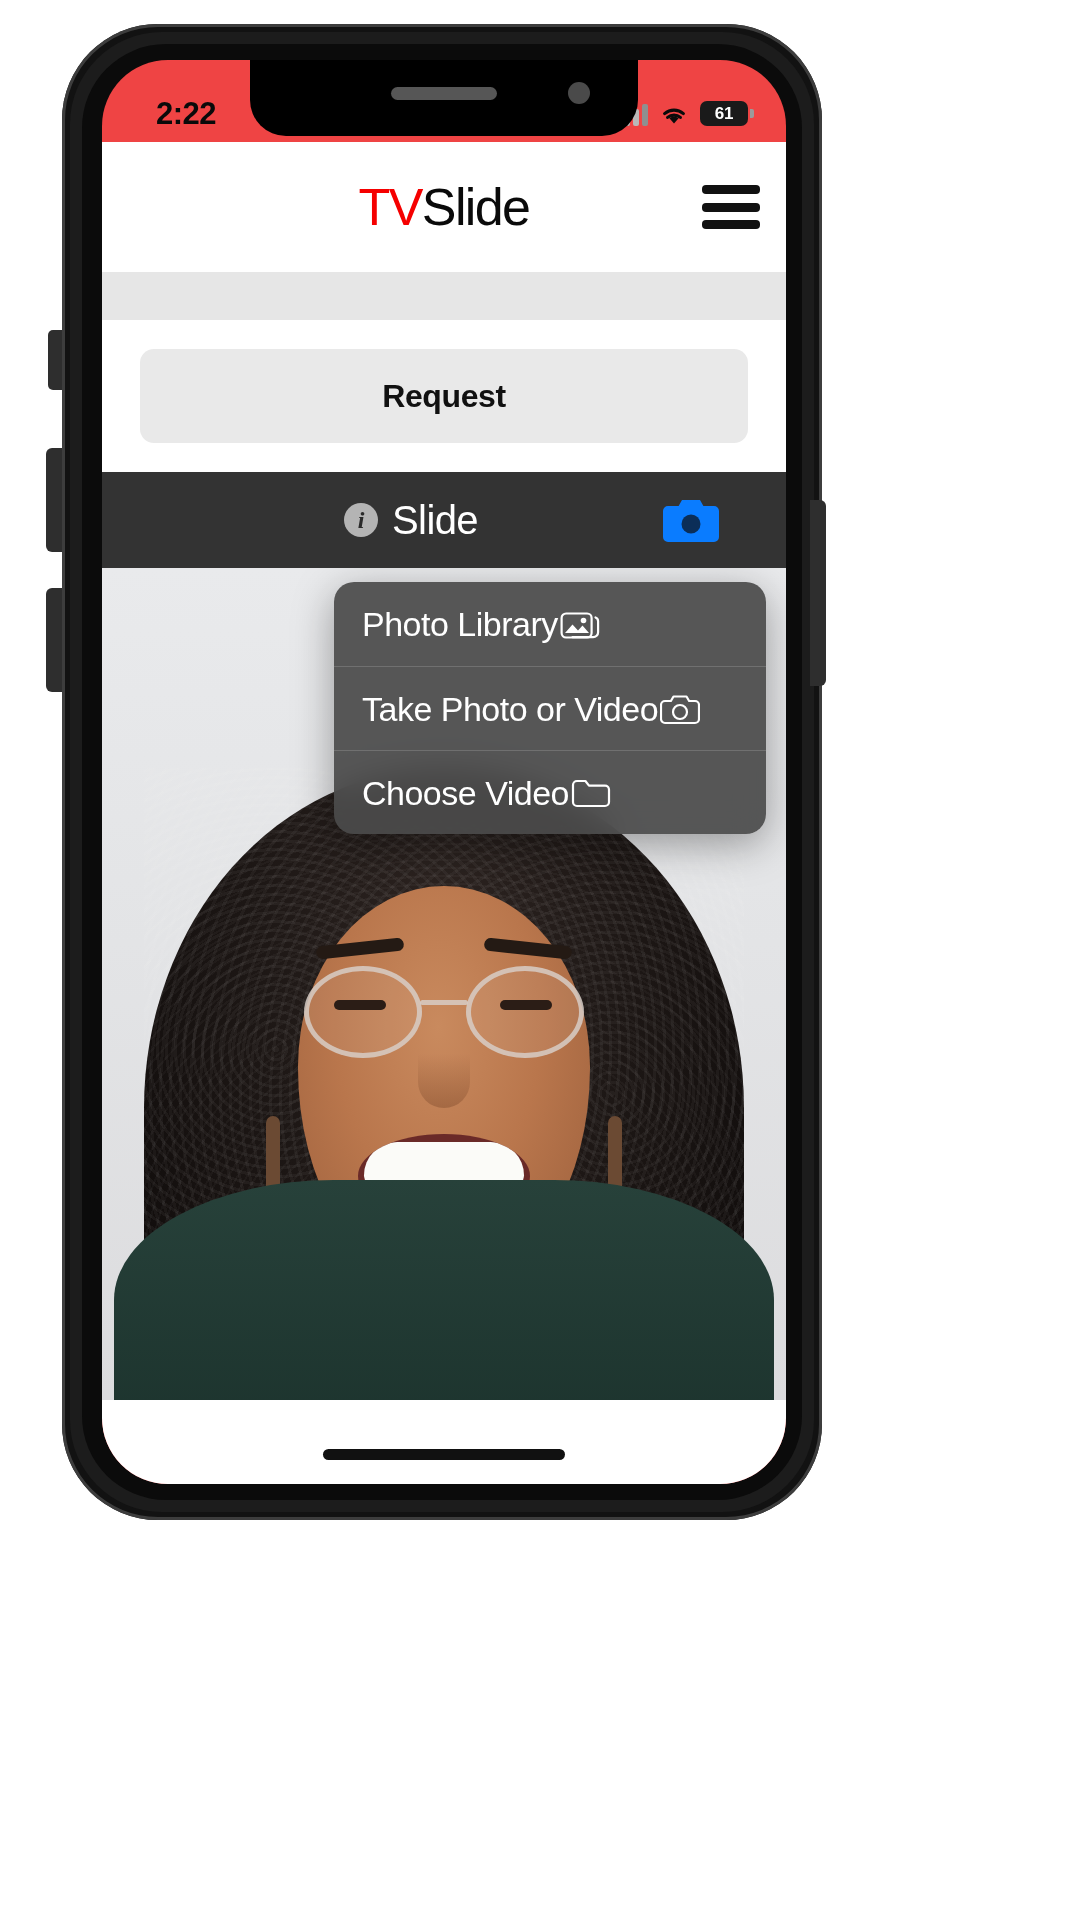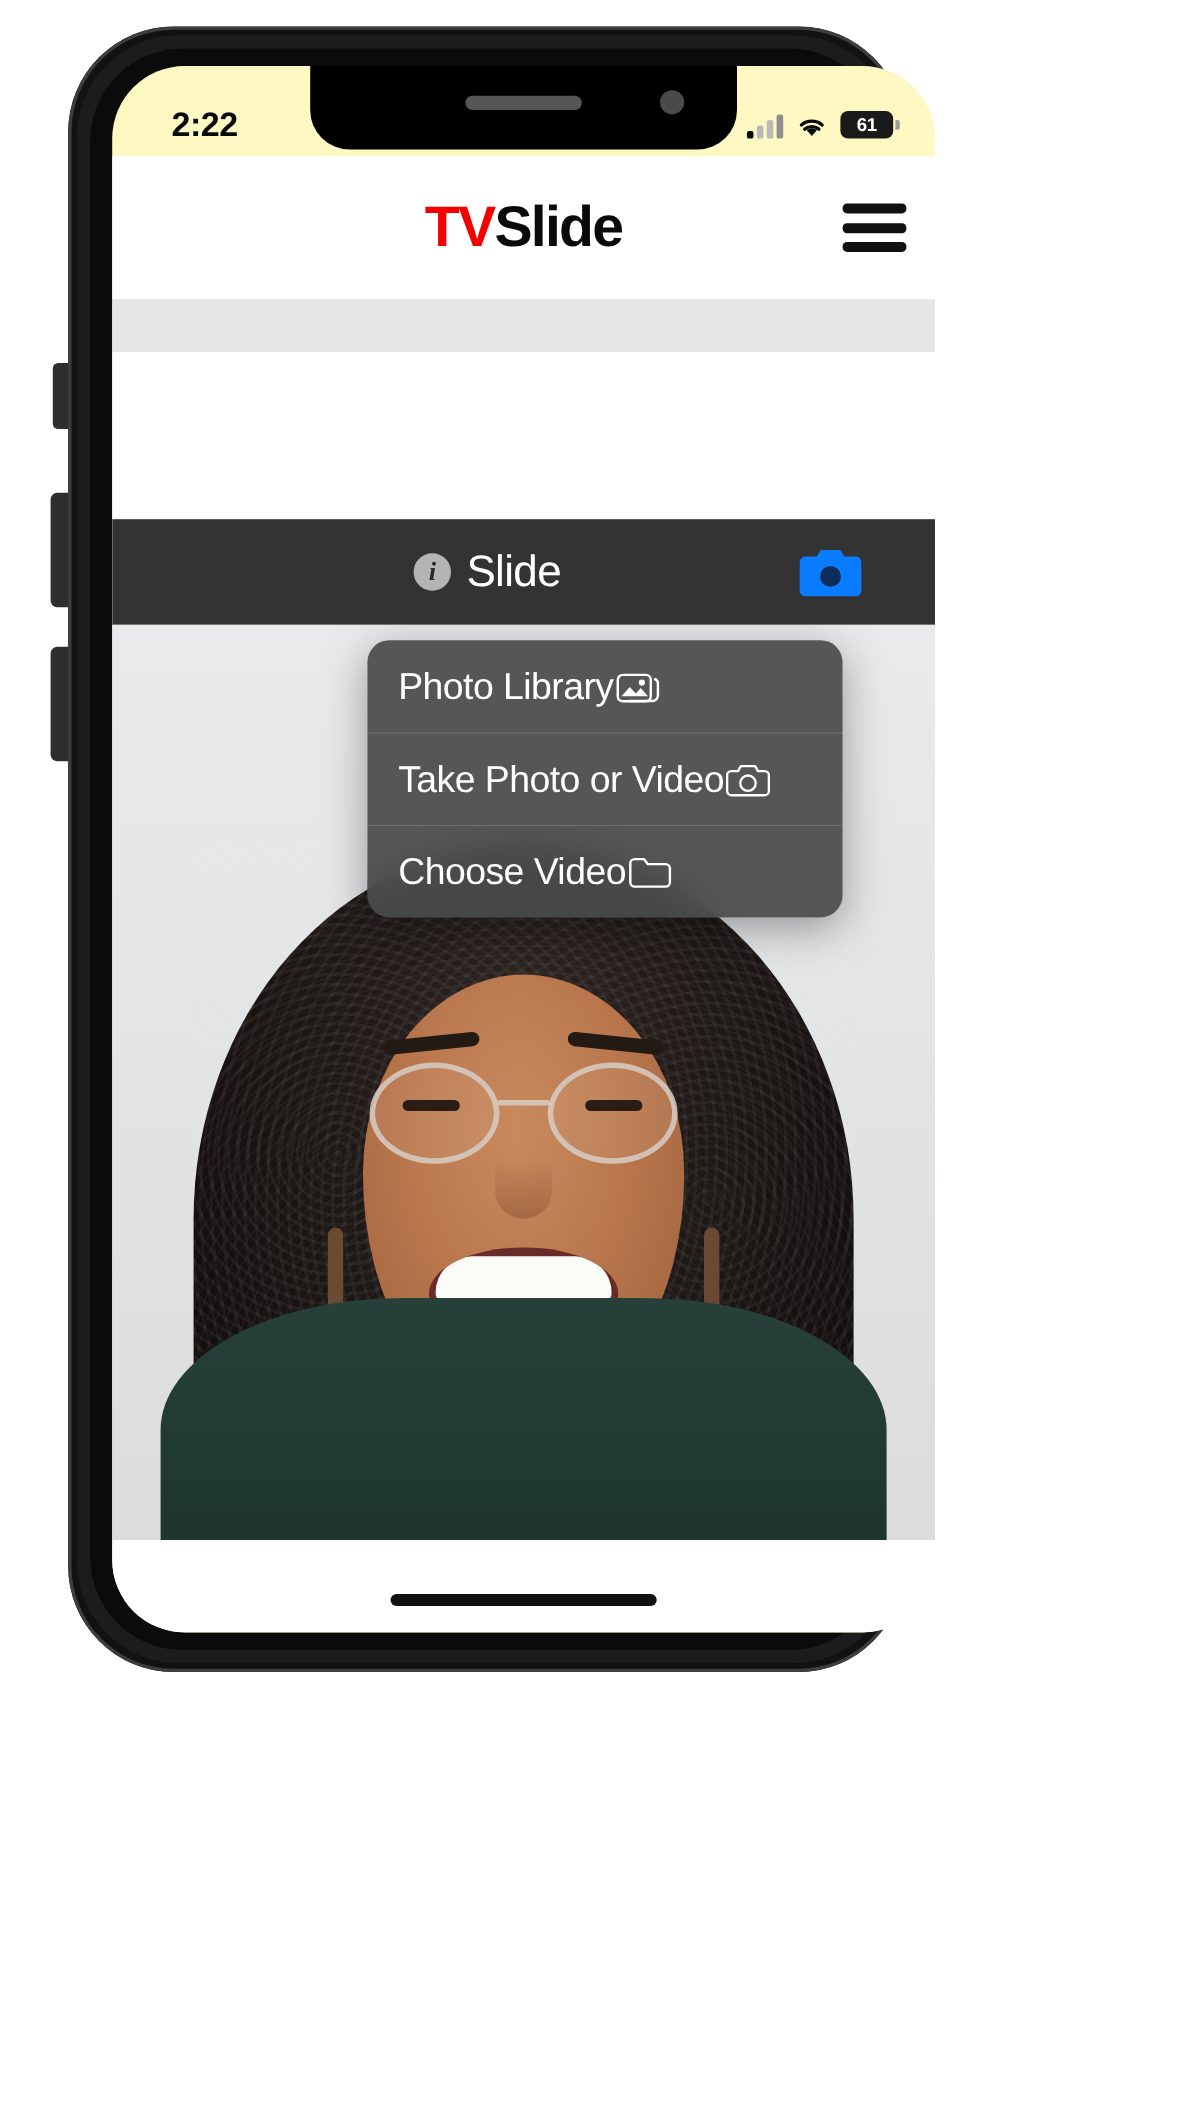--- a/index.html
+++ b/index.html
@@ -40,22 +40,22 @@
   .side-btn { position: absolute; background: #2e2e2e; border-radius: 4px; }
   #btn-mute   { left: 48px; top: 330px;  width: 14px; height: 60px;  border-radius: 5px 0 0 5px; }
   #btn-volup  { left: 46px; top: 448px;  width: 16px; height: 104px; border-radius: 6px 0 0 6px; }
   #btn-voldn  { left: 46px; top: 588px;  width: 16px; height: 104px; border-radius: 6px 0 0 6px; }
   #btn-power  { right: 254px; top: 500px; width: 16px; height: 186px; border-radius: 0 6px 6px 0; }
 
   
   #screen {
     position: absolute;
     left: 102px; top: 60px;
-    width: 748px; height: 1424px;
-    background: #fef9c3;
+    width: 684px; height: 1424px;
+    background: #ef4444;
     border-radius: 66px;
     overflow: hidden;
   }
 
   
   #notch {
     position: absolute;
     left: 50%; transform: translateX(-50%);
     top: 0;
     width: 388px; height: 76px;
@@ -111,21 +111,21 @@
   }
 
   
   #app-header {
     position: absolute; left: 0; top: 82px;
     width: 100%; height: 130px;
     background: #ffffff;
     display: flex; align-items: center; justify-content: center;
   }
   #brand {
-    font-size: 52px; font-weight: 700; letter-spacing: -1.6px;
+    font-size: 52px; font-weight: 400; letter-spacing: -1.6px;
     line-height: 1; white-space: nowrap;
   }
   #brand-tv { color: #f50000; }
   #brand-slide { color: #0a0a0a; }
   #hamburger {
     position: absolute; right: 26px; top: 50%;
     transform: translateY(-50%);
     width: 58px; height: 44px;
     display: flex; flex-direction: column; justify-content: space-between;
     cursor: pointer;
@@ -385,20 +385,21 @@
       <div id="hamburger">
         <span></span>
           <span></span>
           <span></span>
       </div>
     </div>
 
     <div id="grey-strip"></div>
 
     <div id="action-row">
+      <button class="pill-btn">Request</button>
     </div>
 
     <div id="slide-bar">
       <div id="slide-label-wrap">
         <span id="info-icon">i</span>
         <span id="slide-text">Slide</span>
       </div>
       <div id="camera-btn">
         <svg width="58" height="46" viewBox="0 0 58 46">
           <path d="M20 3 h18 l3.4 6 H52 a5 5 0 0 1 5 5 v26 a5 5 0 0 1 -5 5 H6 a5 5 0 0 1 -5 -5 V14 a5 5 0 0 1 5 -5 h10.6 Z" fill="#0a7cff"></path>

